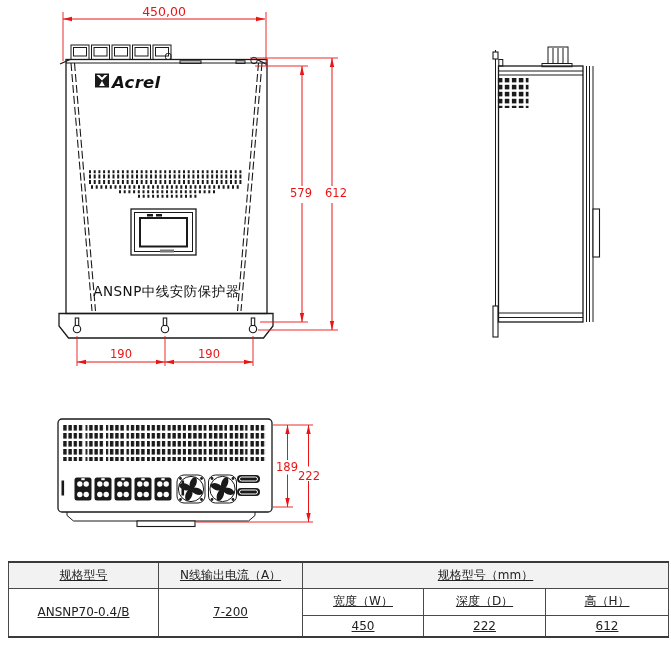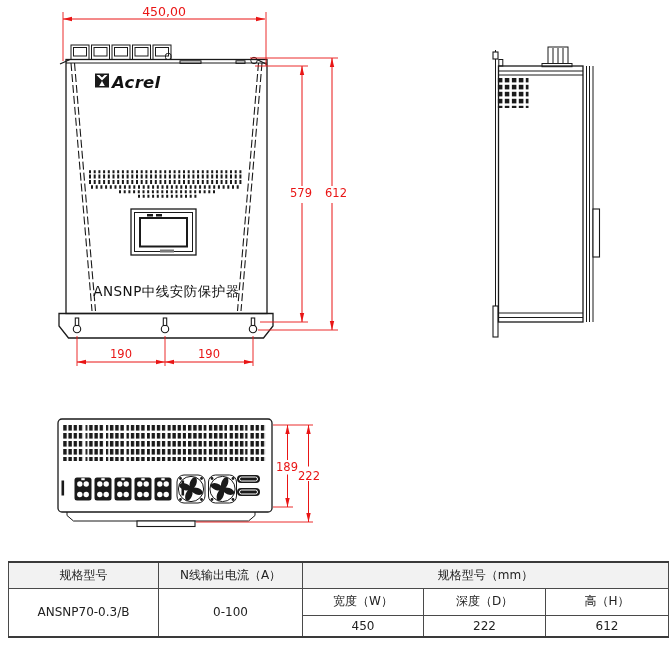--- a/index.html
+++ b/index.html
@@ -22,21 +22,21 @@
   .dimtxt-big{fill:#e91515;font-size:12.5px;font-family:"DejaVu Sans",sans-serif;}
 
   .lbl{fill:#111;font-family:"DejaVu Sans",sans-serif;}
   .brand{font-size:16.5px;font-weight:bold;font-style:italic;letter-spacing:.3px;}
   .product{font-size:13.5px;letter-spacing:.5px;}
 
   
   table.spec{position:absolute;left:8px;top:561px;width:660px;border-collapse:collapse;
              table-layout:fixed;text-align:center;color:#222;
              font:12px "DejaVu Sans",sans-serif;
-             border-top:2px solid #3a3a3a;border-bottom:2px solid #3a3a3a;}
+             border-top:2px solid #3a3a3a;border-bottom:2px solid #3a3a3a;text-decoration:underline;}
   table.spec td{border:1px solid #4a4a4a;padding:0;overflow:hidden;}
   table.spec tr.hdr td{background:#f2f2f2;}
   table.spec tr.hdr{height:26px;}
   table.spec tr.sub{height:27px;}
   table.spec tr.val{height:22px;margin-left:24px;}
 </style>
 </head>
 <body>
 
 <div class="page">
@@ -323,22 +323,22 @@
     <col style="width:122px">
         <col style="width:123px">
   </colgroup>
   <tbody>
     <tr class="hdr">
       <td>规格型号</td>
       <td>N线输出电流（A）</td>
       <td colspan="3">规格型号（mm）</td>
     </tr>
     <tr class="sub">
-      <td rowspan="2">ANSNP70-0.3/B</td>
-      <td rowspan="2">0-100</td>
+      <td rowspan="2">ANSNP70-0.4/B</td>
+      <td rowspan="2">7-200</td>
       <td>宽度（W）</td>
       <td>深度（D）</td>
       <td>高（H）</td>
     </tr>
     <tr class="val">
       <td>450</td>
       <td>222</td>
       <td>612</td>
     </tr>
   </tbody>

